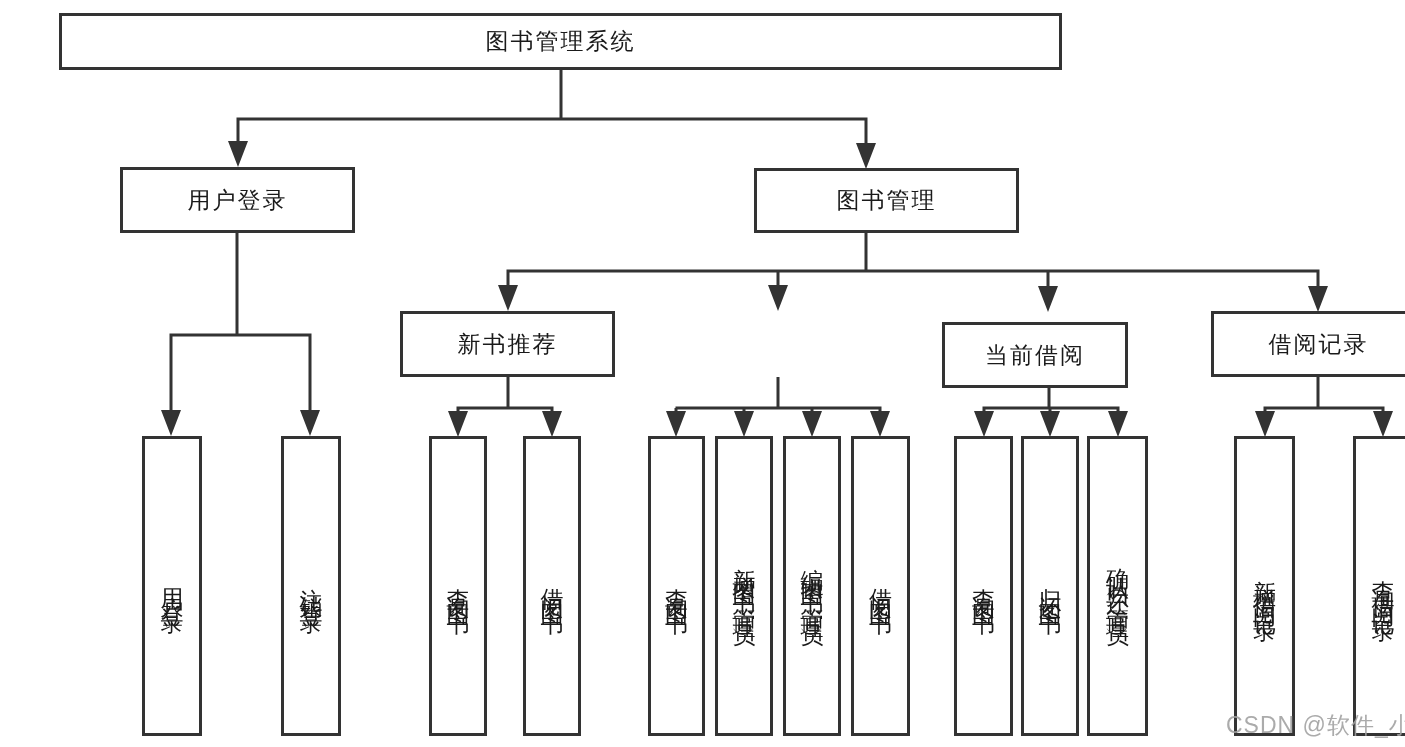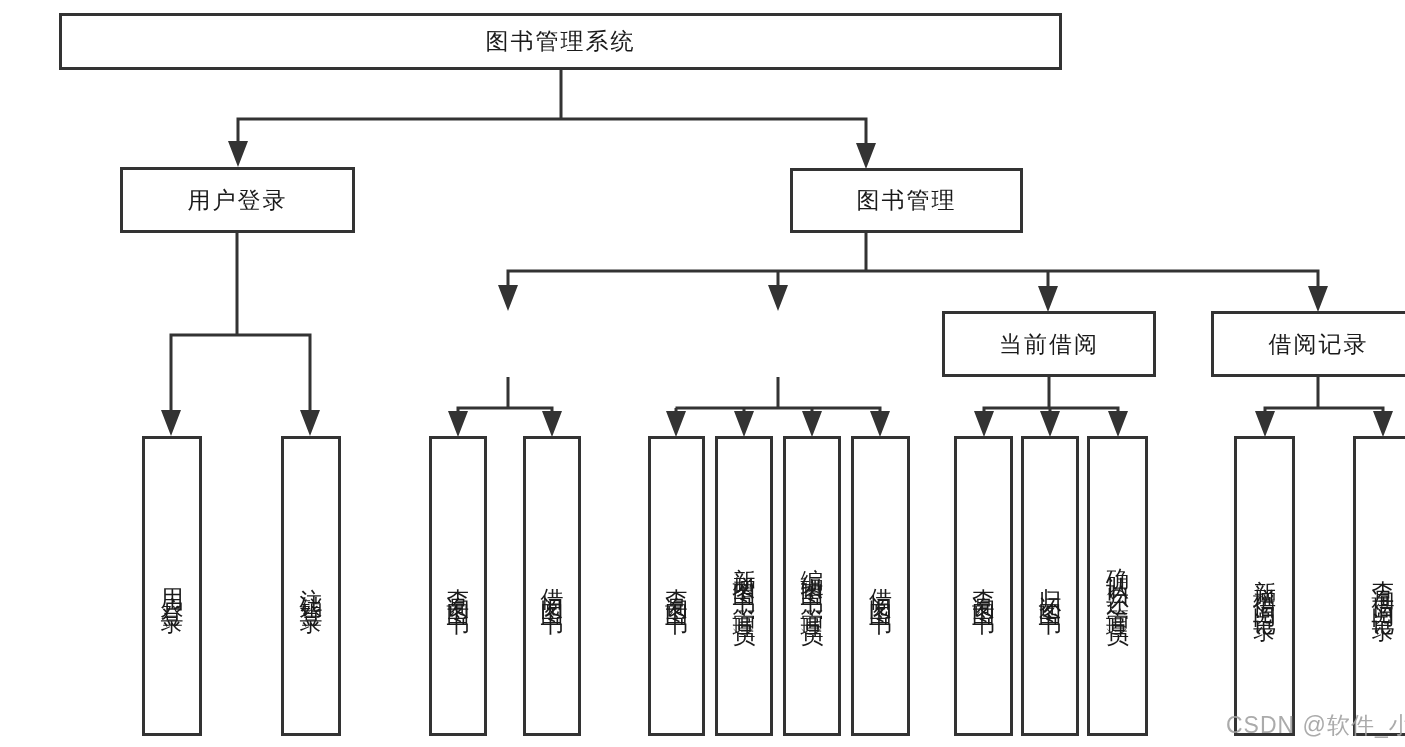--- a/index.html
+++ b/index.html
@@ -117,25 +117,28 @@
              M1335 411 L1355 411 L1345 437 Z" fill="#333333" stroke="none"></path>
   </svg>
 
   <div class="node h" style="left:21px; top:13px; width:1003px; height:57px;">
     <span>图书管理系统</span>
   </div>
 
   <div class="node h" style="left:82px; top:167px; width:235px; height:66px;">
     <span>用户登录</span>
   </div>
-  <div class="node h" style="left:752px; top:168px; width:233px; height:65px;">
+  <div class="node h" style="left:716px; top:168px; width:265px; height:65px;">
     <span>图书管理</span>
   </div>
 
-  <div class="node h" style="left:904px; top:311px; width:214px; height:66px;">
+  <div class="node h" style="left:362px; top:311px; width:215px; height:66px;">
+    <span>新书推荐</span>
+  </div>
+  <div class="node h" style="left:904px; top:322px; width:186px; height:66px;">
     <span>当前借阅</span>
   </div>
   <div class="node h" style="left:1173px; top:311px; width:215px; height:66px;">
     <span>借阅记录</span>
   </div>
 
   <div class="node v" style="left:104px; top:436px; width:60px; height:300px;">
     <span>用户登录</span>
   </div>
   <div class="node v" style="left:243px; top:436px; width:60px; height:300px;">

